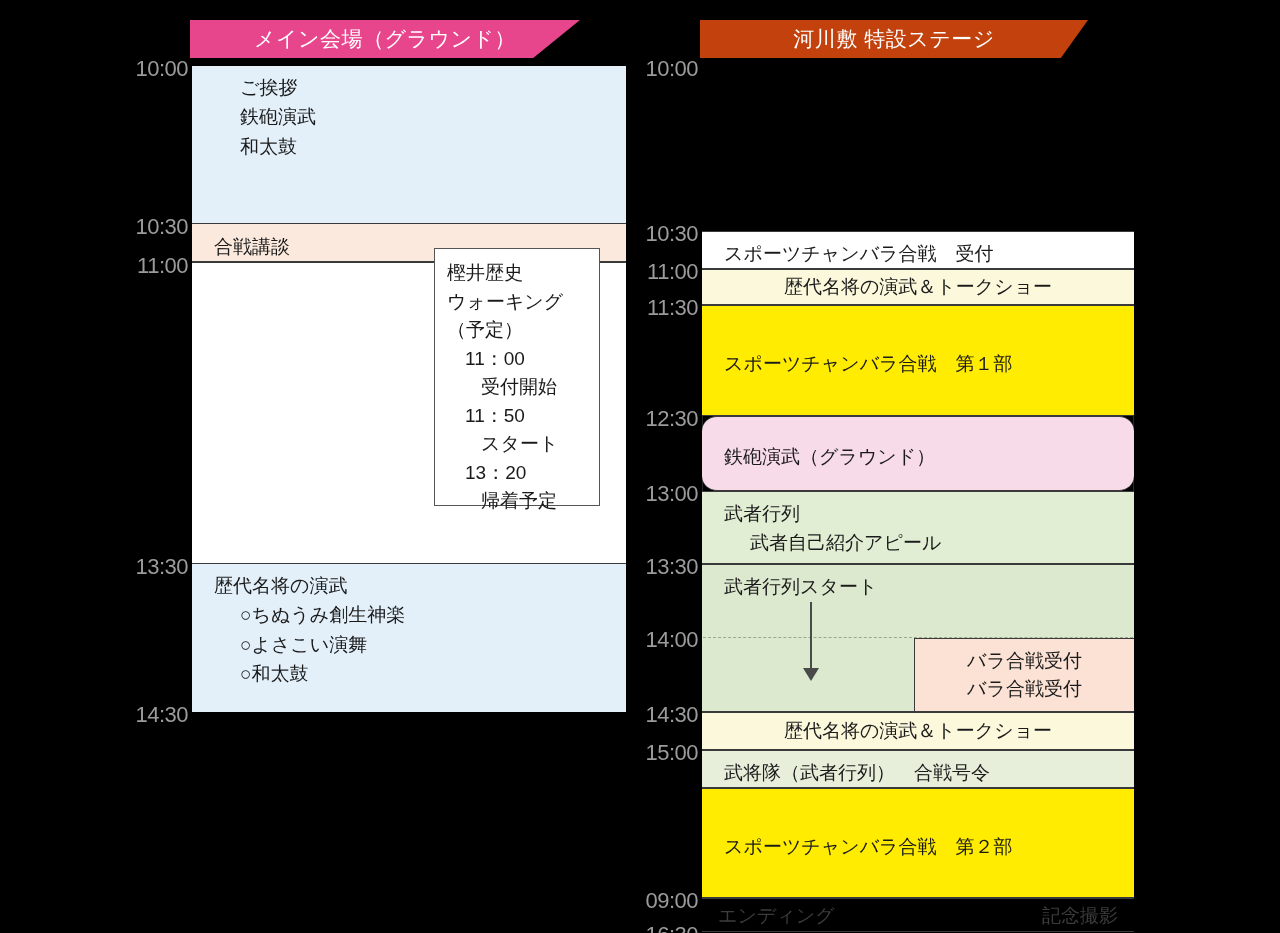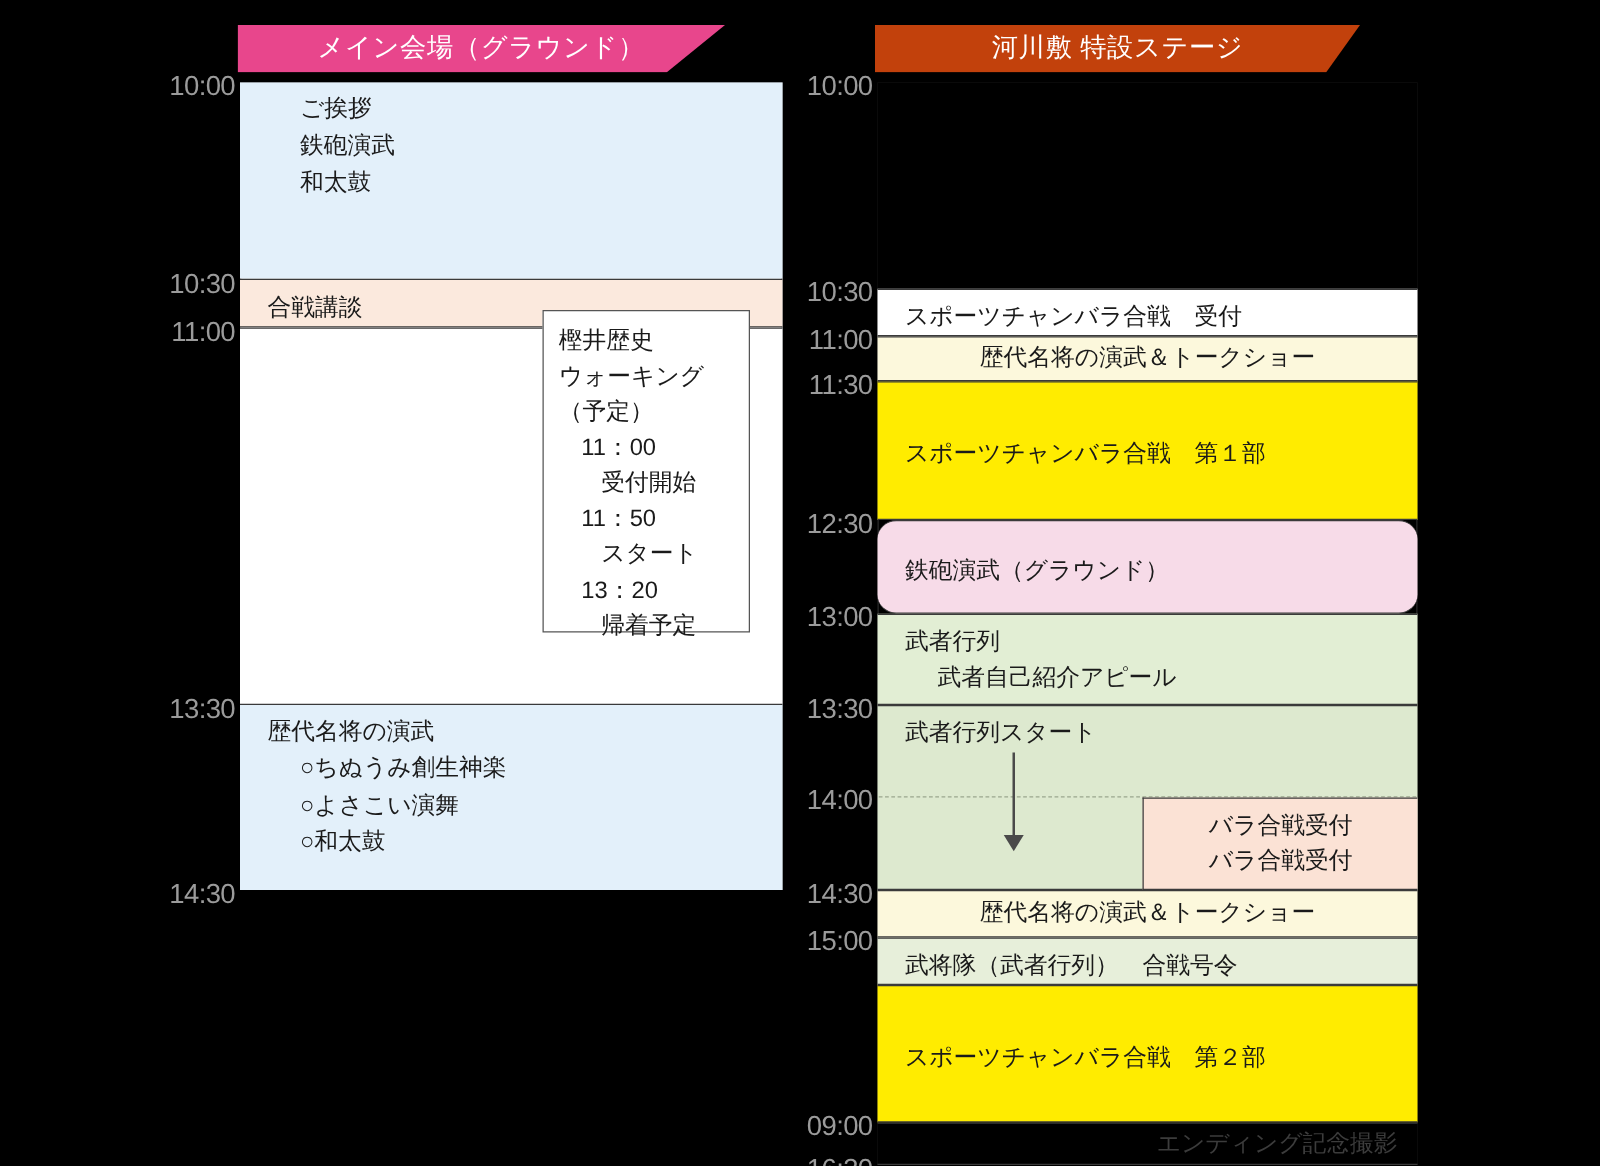--- a/index.html
+++ b/index.html
@@ -72,21 +72,21 @@
   .r-chan1{left:702px;top:289px;width:432px;height:111px;background:#ffec00;}
   .r-teppo{left:702px;top:400px;width:432px;height:75px;background:#f7dbe8;border-radius:15px;}
   .r-musha{left:702px;top:475px;width:432px;height:73px;background:#e2eed4;}
   .r-start{left:702px;top:548px;width:432px;height:148px;background:#dde9cf;}
   .r-chanuke{left:914px;top:622px;width:220px;height:74px;background:#fbe2d5;border-left:1px solid #3a3a3a;}
   .r-talk2{left:702px;top:696px;width:432px;height:38px;background:#fcf8dc;}
   .r-busho{left:702px;top:734px;width:432px;height:38px;background:#e7efda;}
   .r-chan2{left:702px;top:772px;width:432px;height:110px;background:#ffec00;}
   .r-end{left:702px;top:882px;width:432px;height:34px;background:#000;color:#3c3c3c;}
 
-  .r-end .inner{display:flex;justify-content:flex-end;padding:0 16px;line-height:34px;}
+  .r-end .inner{display:flex;justify-content:space-between;padding:0 16px;line-height:34px;}
 
   
   .dash{
     position:absolute;left:703px;top:621px;width:430px;height:0;
     border-top:1px dashed #9aa68e;
   }
   
   .arrow{position:absolute;left:810px;top:586px;width:2px;height:68px;background:#4a4a4a;}
   .arrowhead{
     position:absolute;left:803px;top:652px;width:0;height:0;

